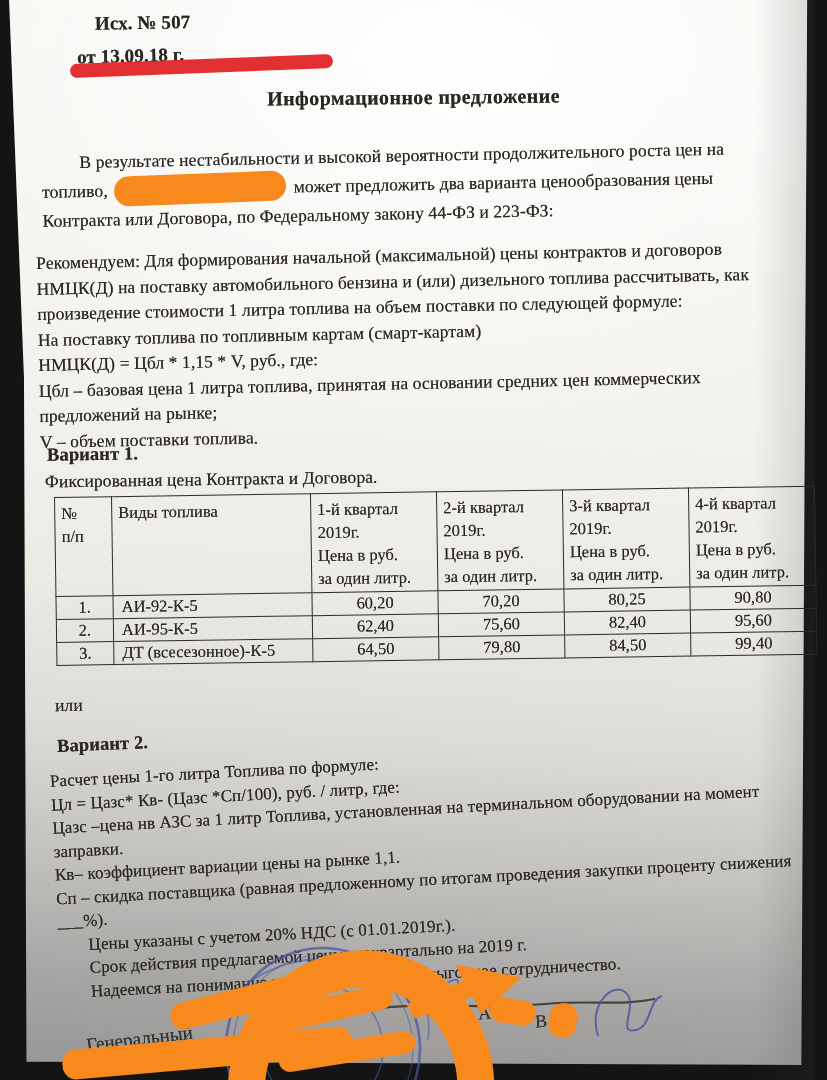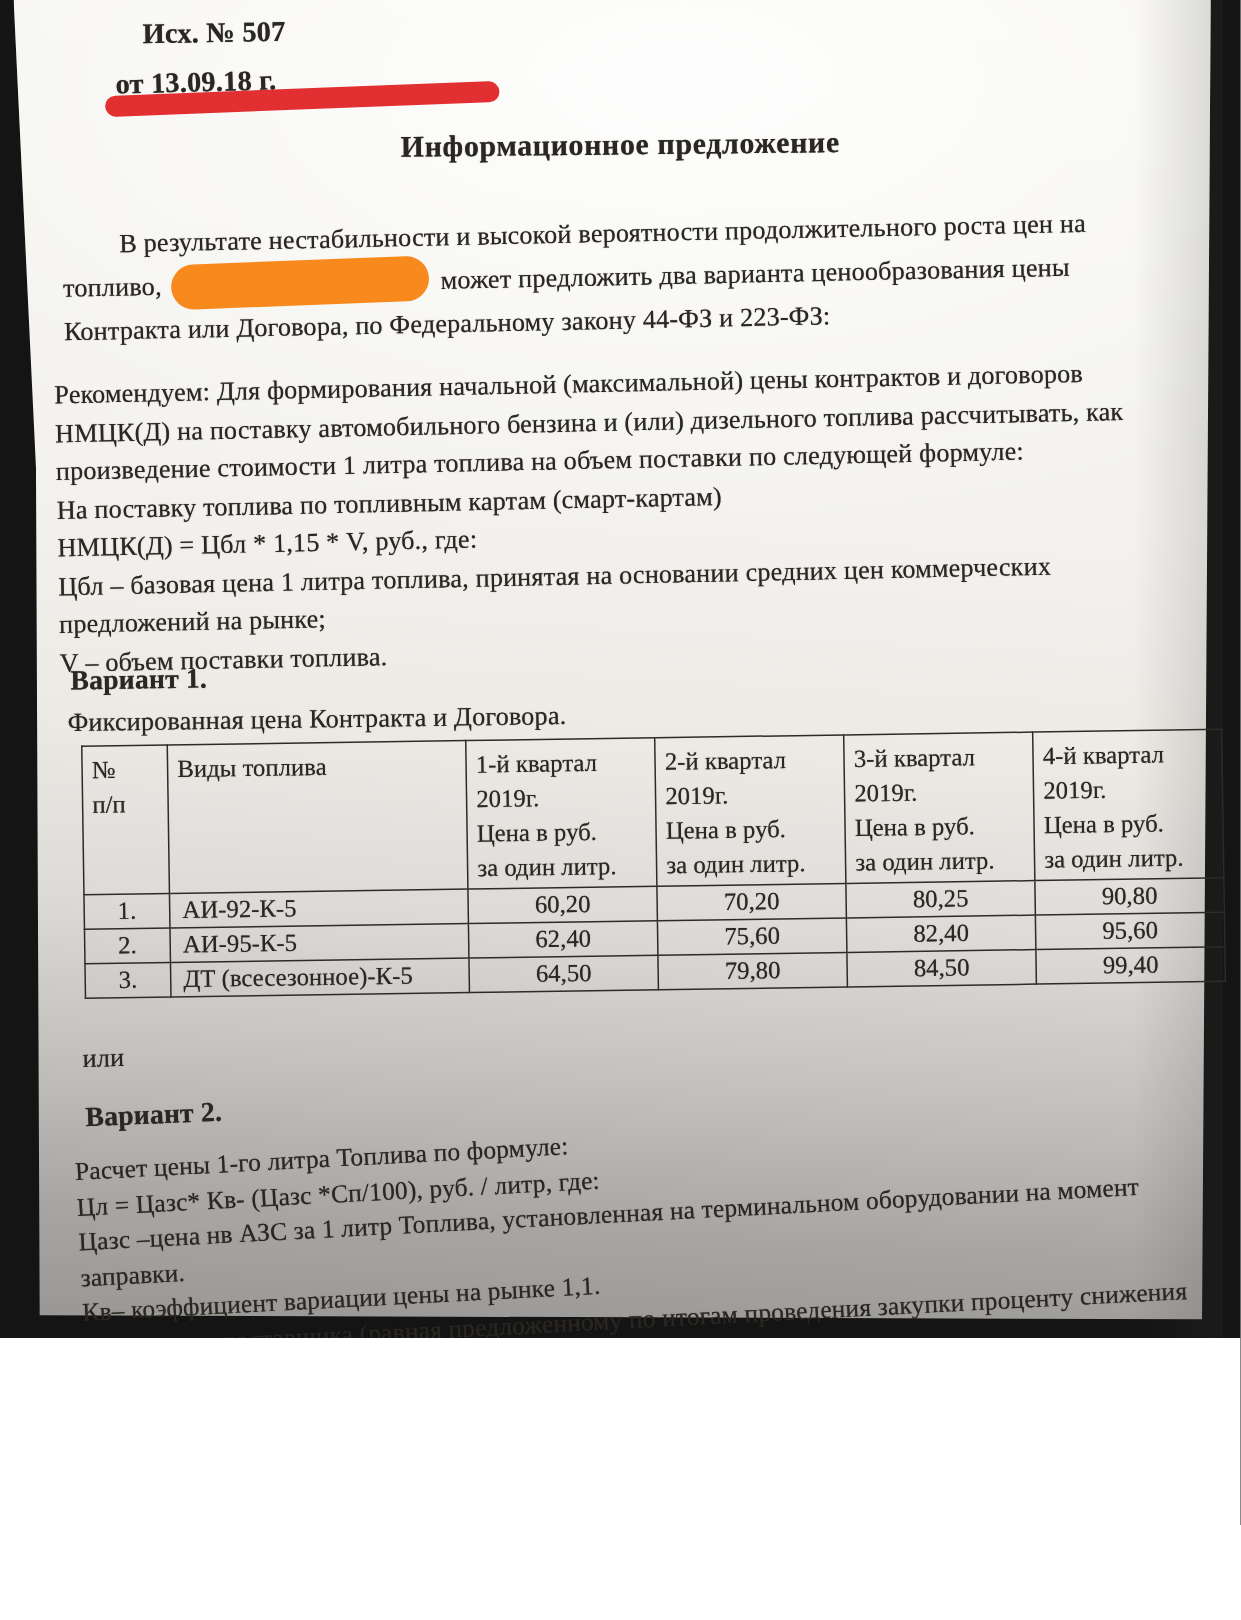--- a/index.html
+++ b/index.html
@@ -1,17 +1,17 @@
 <!DOCTYPE html>
 <html><head>
 <meta charset="utf-8">
 <style>
   html,body{margin:0;padding:0;}
   .page{
-    position:relative; width:827px; height:892px; overflow:hidden;
+    position:relative; width:827px; height:1080px; overflow:hidden;
     background:#141414;
     font-family:"Liberation Serif","DejaVu Serif",serif;
     color:#2a2722;
   }
   .paper{
     position:absolute; inset:0;
     clip-path:polygon(1.1% 0, 97.6% 0, 96.9% 98.6%, 3.2% 98.3%, 2.9% 35%);
     background:
       radial-gradient(120% 55% at 55% 6%, rgba(255,255,255,.9), rgba(255,255,255,0) 62%),
       linear-gradient(183deg,#f6f5f1 0%, #f3f2ee 38%, #ebeae5 55%, #dddbd7 68%, #c2c0bd 80%, #a7a6a4 90%, #969593 100%);

